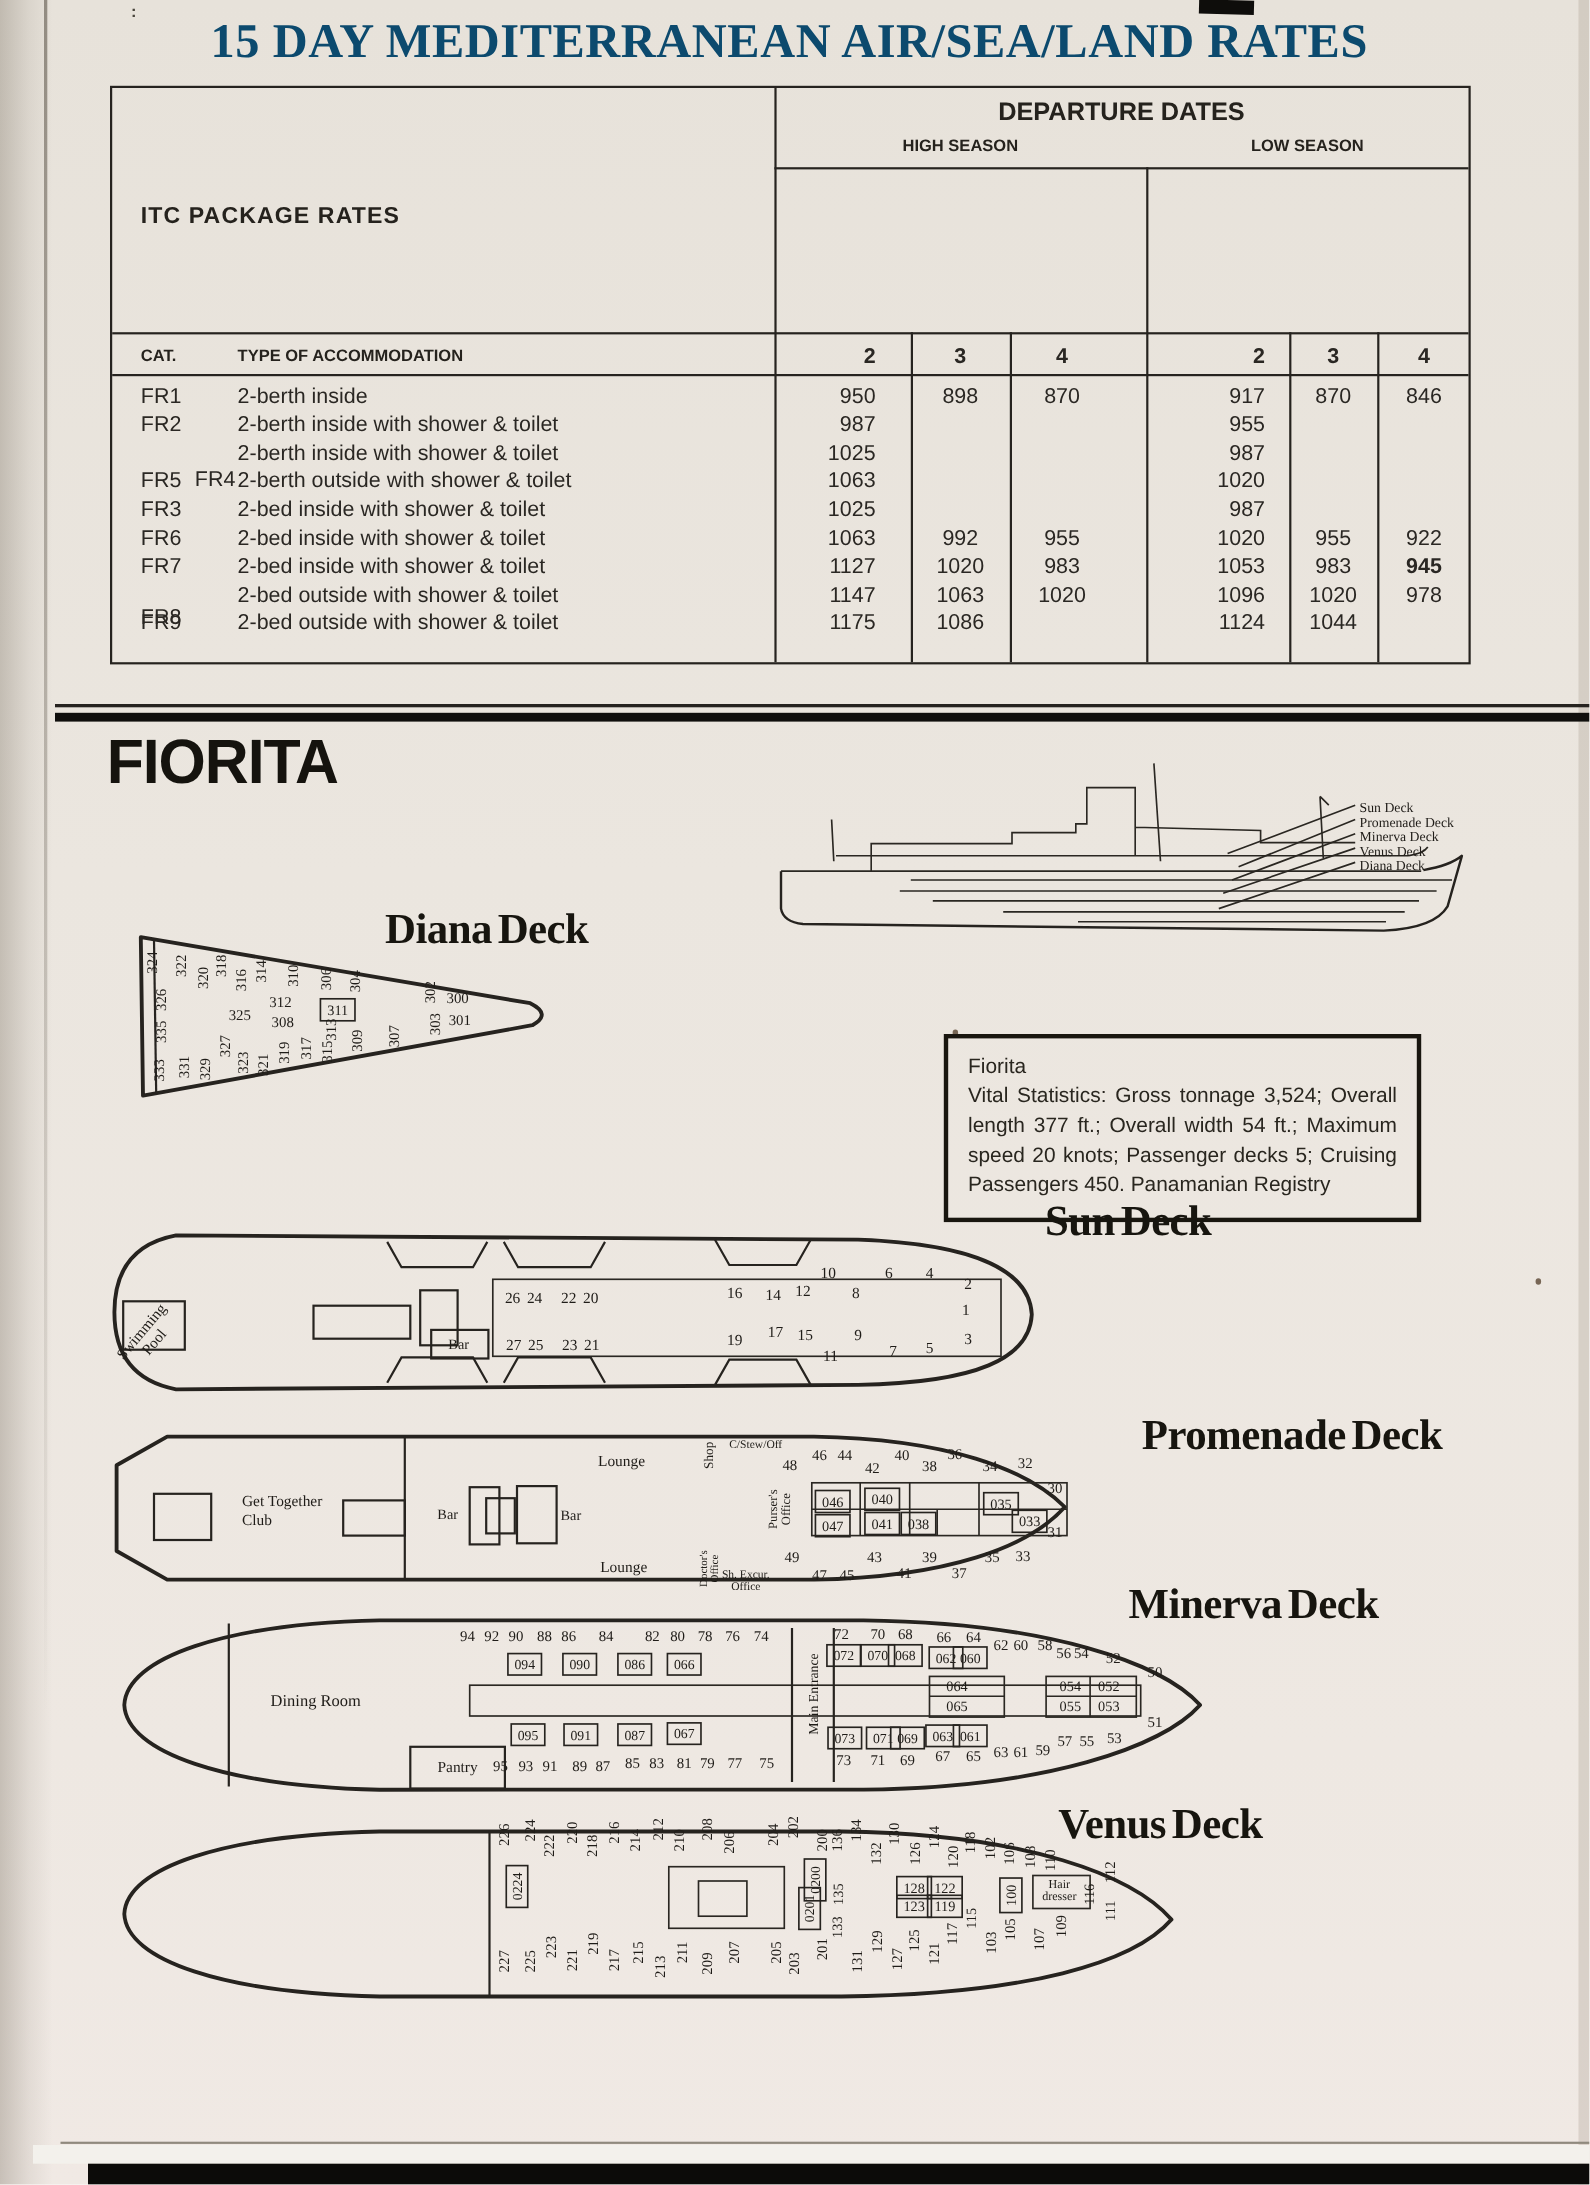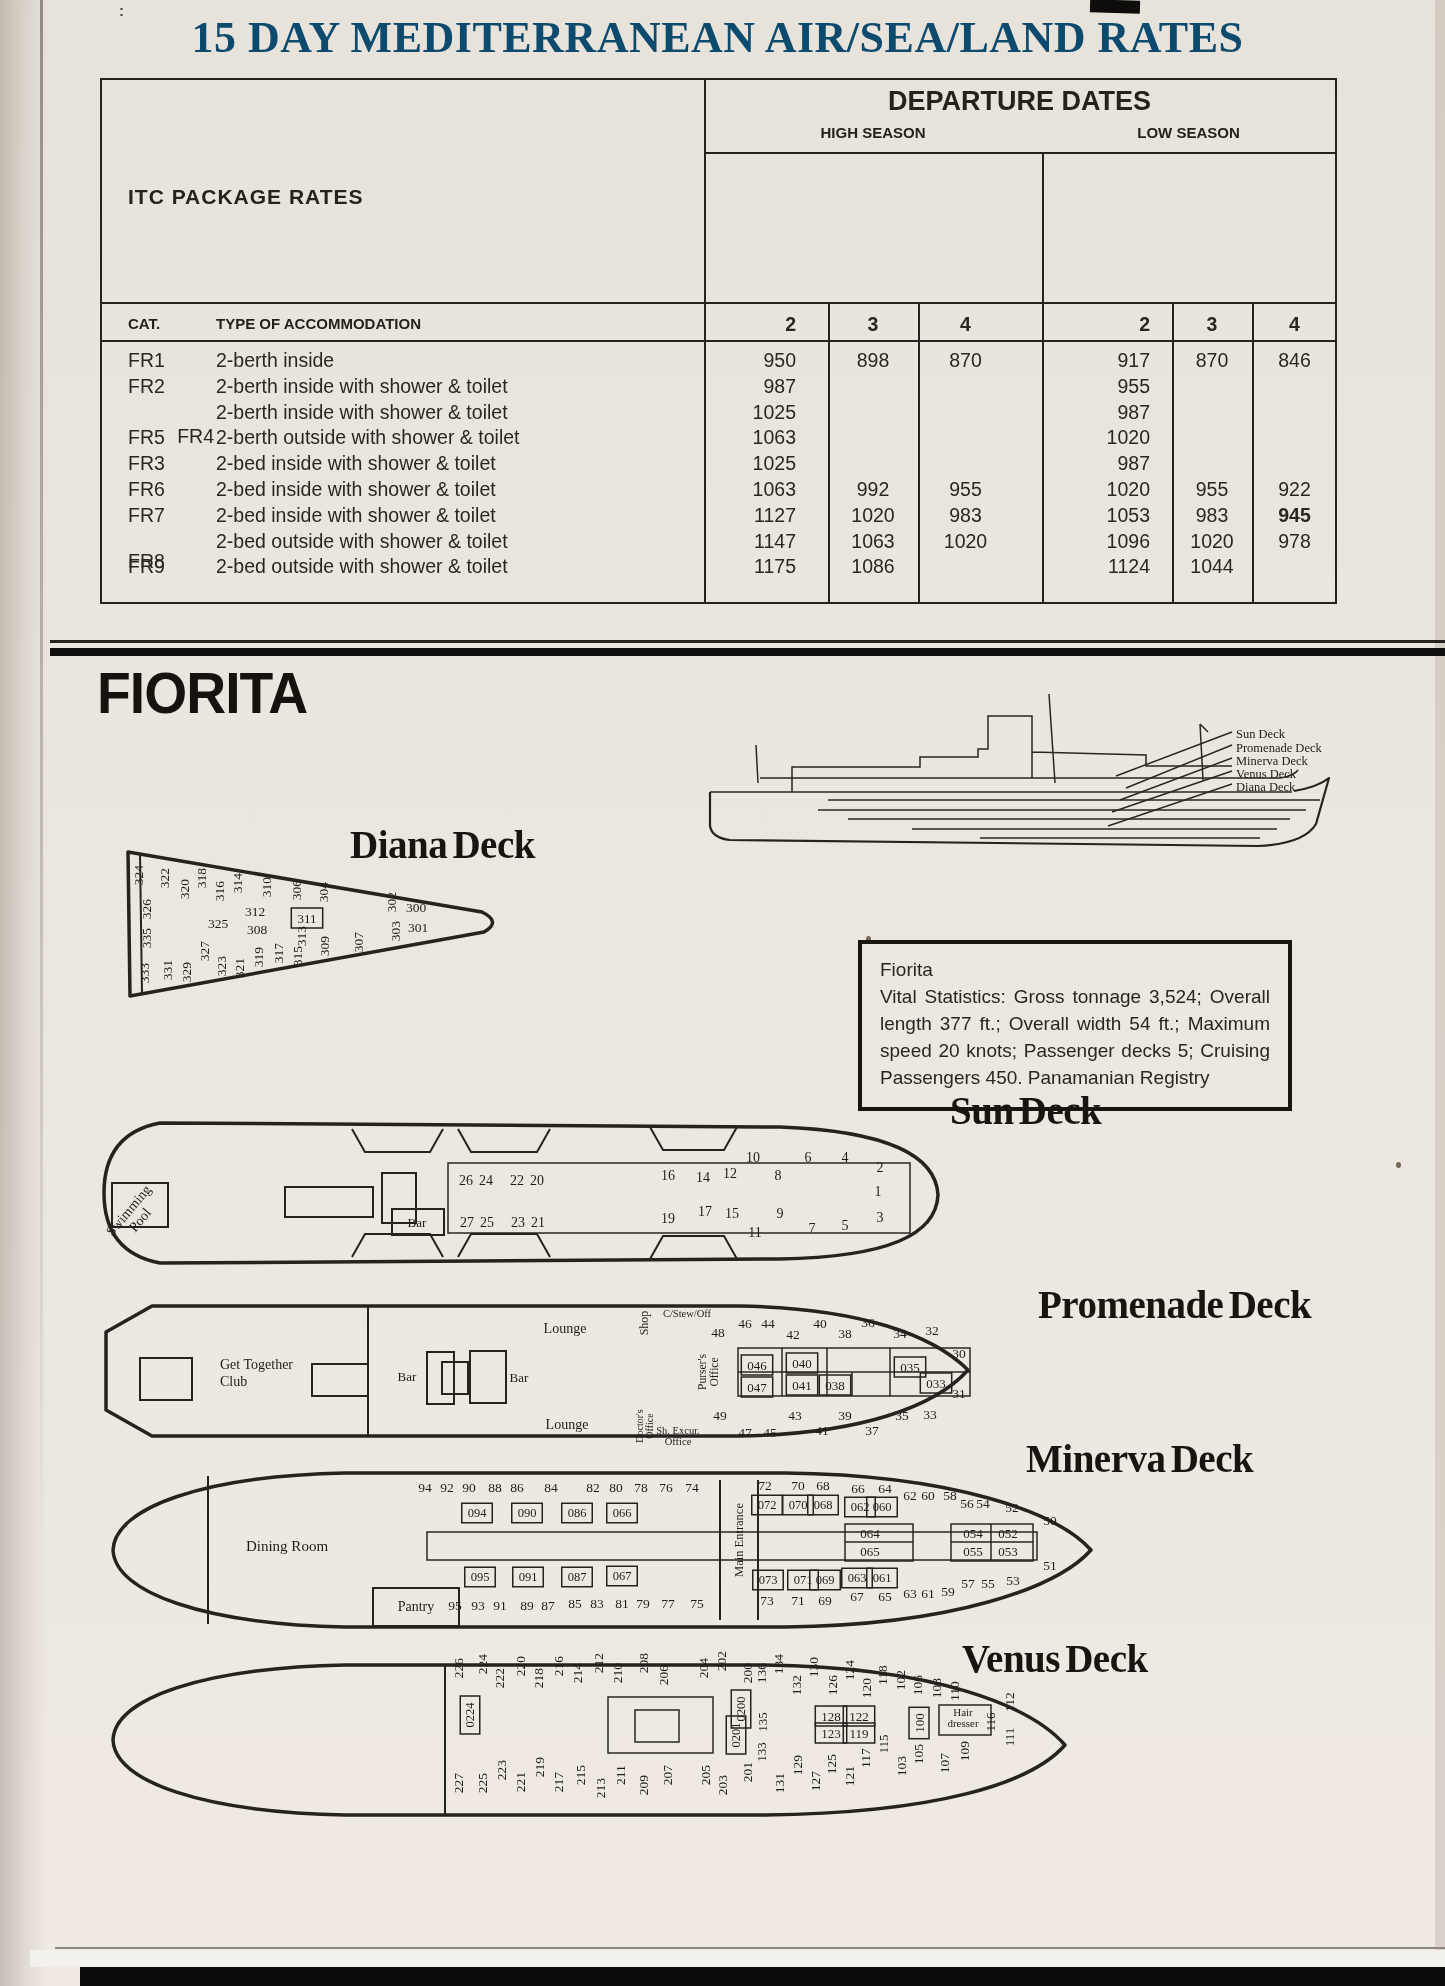--- a/index.html
+++ b/index.html
@@ -76,21 +76,21 @@
     <div class="vl" style="left:602px;top:0;height:522px"></div>
     <div class="vl" style="left:726px;top:222px;height:300px"></div>
     <div class="vl" style="left:816px;top:222px;height:300px"></div>
     <div class="vl" style="left:940px;top:72px;height:450px"></div>
     <div class="vl" style="left:1070px;top:222px;height:300px"></div>
     <div class="vl" style="left:1150px;top:222px;height:300px"></div>
     <div class="hl" style="left:602px;top:72px;width:631px"></div>
     <div class="hl" style="left:0;top:222px;width:1233px"></div>
     <div class="hl" style="left:0;top:260px;width:1233px"></div>
 
-    <div class="tlabel" style="left:602px;top:8px;width:631px;text-align:center;font-size:27px">DEPARTURE DATES</div>
+    <div class="tlabel" style="left:602px;top:8px;width:631px;text-align:center;font-size:23px">DEPARTURE DATES</div>
     <div class="tlabel" style="left:602px;top:40px;width:338px;text-align:center">HIGH SEASON</div>
     <div class="tlabel" style="left:940px;top:40px;width:293px;text-align:center">LOW SEASON</div>
     <div class="tlabel" style="left:26px;top:104px;font-size:21px;letter-spacing:1px">ITC PACKAGE RATES</div>
     <div class="tlabel" style="left:26px;top:231px">CAT.</div>
     <div class="tlabel" style="left:114px;top:231px">TYPE OF ACCOMMODATION</div>
 
     <div id="rates-rows" style="position:absolute;left:0;top:0;width:100%;height:100%">
         <div class="cell right hdr" style="left: 602px; top: 231px; width: 100px; text-align: right;">2</div>
         <div class="cell right hdr" style="left: 940px; top: 231px; width: 116px; text-align: right;">2</div>
         <div class="cell hdr" style="left: 726px; top: 231px; width: 90px; text-align: center;">3</div>

